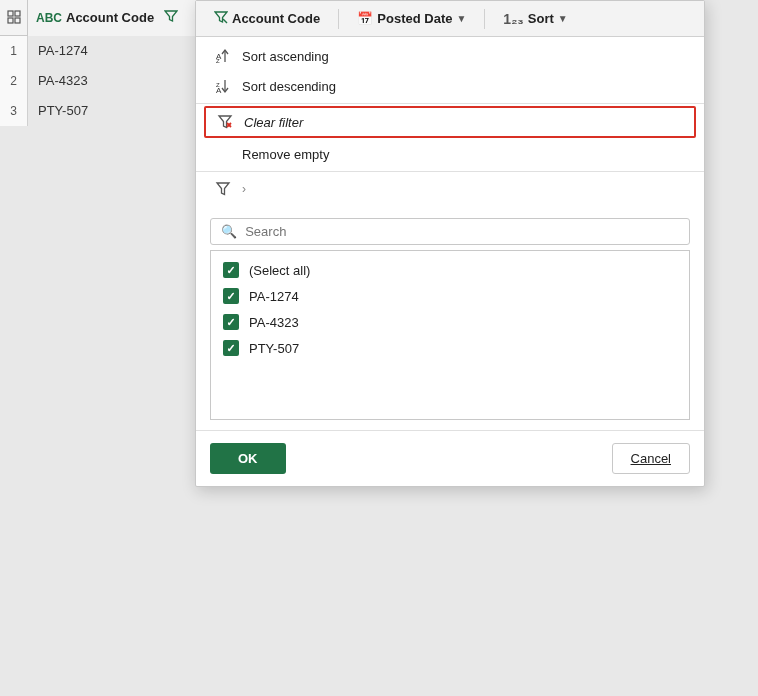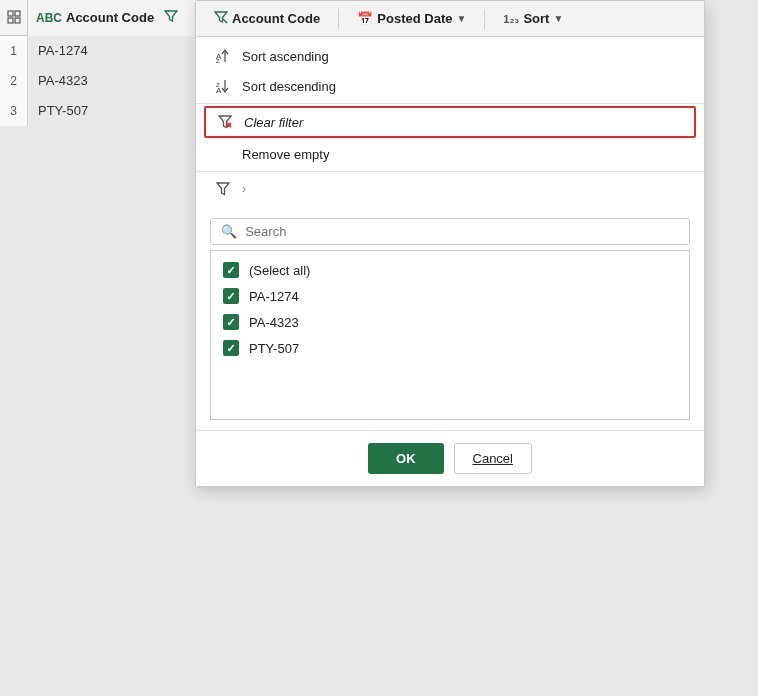--- a/index.html
+++ b/index.html
@@ -164,21 +164,21 @@
 
     .checkbox-checked::after {
       content: '✓';
       color: #fff;
       font-size: 11px;
       font-weight: bold;
     }
 
     .footer {
       display: flex;
-      justify-content: center;
+      justify-content: space-between;
       padding: 12px 14px;
       gap: 10px;
       border-top: 1px solid #e0e0e0;
     }
 
     .btn-ok {
       background: #217346;
       color: #fff;
       border: none;
       border-radius: 3px;
@@ -327,21 +327,21 @@
         <span>Account Code</span>
       </div>
       <div class="separator-v"></div>
       <div class="dropdown-col-item">
         <span>📅</span>
         <span>Posted Date</span>
         <span class="drop-arrow">▼</span>
       </div>
       <div class="separator-v"></div>
       <div class="dropdown-col-item">
-        <span style="font-size:11px; color:#555;">1₂₃</span>
+        <span style="font-size:14px; color:#555;">1₂₃</span>
         <span>Sort</span>
         <span class="drop-arrow">▼</span>
       </div>
     </div>
 
     <div class="menu-items">
 
       <div class="menu-item">
         <span class="menu-item-icon">
           <svg width="16" height="16" viewBox="0 0 16 16" fill="none">

